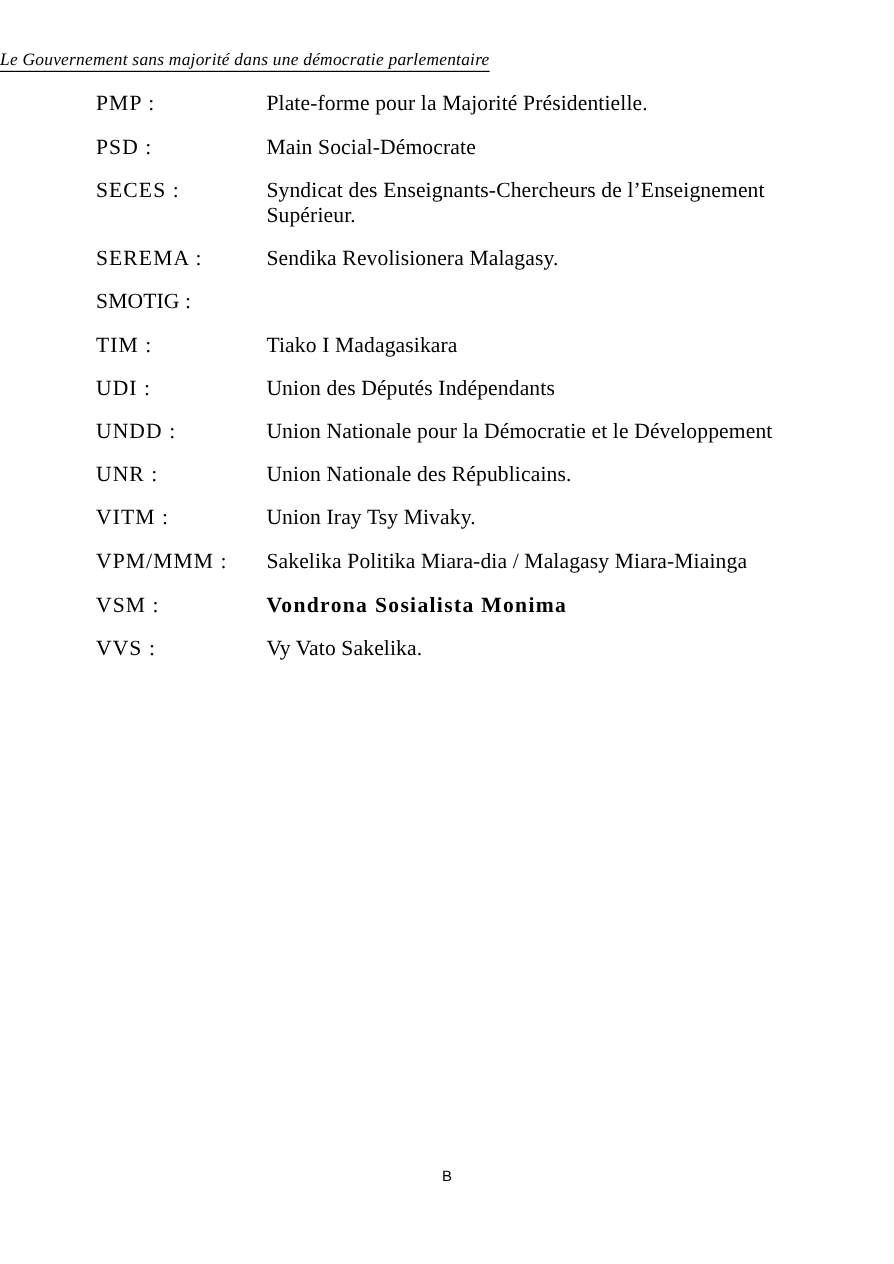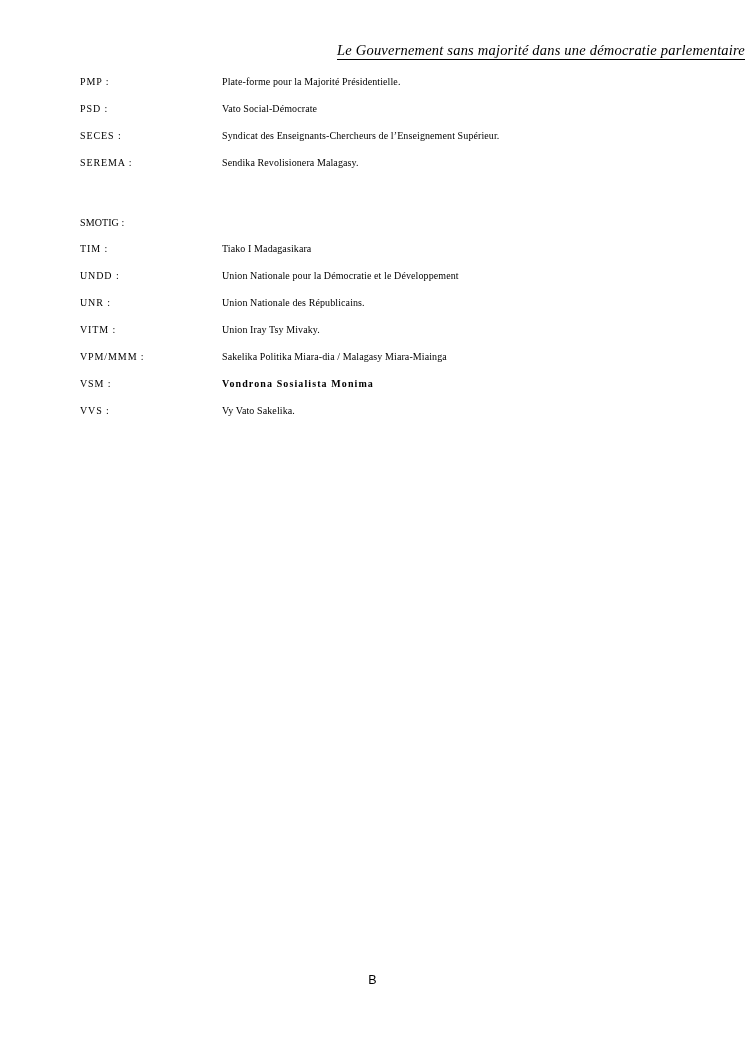--- a/index.html
+++ b/index.html
@@ -19,51 +19,50 @@
     position: relative;
     width: 745px;
     height: 1053px;
     box-sizing: border-box;
   }
   .doc-header {
     position: absolute;
     top: 42px;
     left: 0;
     width: 745px;
-    text-align: right;
+    text-align: left;
     font-style: italic;
     font-size: 14.5px;
     letter-spacing: 0.2px;
   }
   .doc-header span {
     border-bottom: 1px solid #000;
     padding-bottom: 1px;
   }
   .abbrev-list {
     position: absolute;
     top: 76px;
     left: 80px;
     width: 620px;
   }
   .abbrev-row {
     display: flex;
     align-items: baseline;
     margin-bottom: 15.4px;
-    font-size: 10px;
+    font-size: 18px;
     line-height: 1.15;
   }
   .abbrev-term {
     width: 142px;
     flex: 0 0 142px;
     letter-spacing: 0.9px;
     white-space: nowrap;
   }
   .abbrev-term.tight {
     letter-spacing: 0.1px;
-    margin-top: 33px;
   }
   .abbrev-def {
     flex: 1 1 auto;
     letter-spacing: 0.1px;
   }
   .abbrev-def.spaced {
     letter-spacing: 1.1px;
     font-weight: bold;
   }
   .page-number {
@@ -87,21 +86,21 @@
 
   <div class="abbrev-list">
 
     <div class="abbrev-row">
       <div class="abbrev-term">PMP :</div>
       <div class="abbrev-def">Plate-forme pour la Majorité Présidentielle.</div>
     </div>
 
     <div class="abbrev-row">
       <div class="abbrev-term">PSD :</div>
-      <div class="abbrev-def">Vato Social-Démocrate</div>
+      <div class="abbrev-def">Main Social-Démocrate</div>
     </div>
 
     <div class="abbrev-row">
       <div class="abbrev-term">SECES :</div>
       <div class="abbrev-def">Syndicat des Enseignants-Chercheurs de l’Enseignement Supérieur.</div>
     </div>
 
     <div class="abbrev-row">
       <div class="abbrev-term">SEREMA :</div>
       <div class="abbrev-def">Sendika Revolisionera Malagasy.</div>
@@ -110,20 +109,24 @@
     <div class="abbrev-row">
       <div class="abbrev-term tight">SMOTIG :</div>
     </div>
 
     <div class="abbrev-row">
       <div class="abbrev-term">TIM :</div>
       <div class="abbrev-def">Tiako I Madagasikara</div>
     </div>
 
 
+    <div class="abbrev-row">
+      <div class="abbrev-term">UDI :</div>
+      <div class="abbrev-def">Union des Députés Indépendants</div>
+    </div>
 
     <div class="abbrev-row">
       <div class="abbrev-term">UNDD :</div>
       <div class="abbrev-def">Union Nationale pour la Démocratie et le Développement</div>
     </div>
 
     <div class="abbrev-row">
       <div class="abbrev-term">UNR :</div>
       <div class="abbrev-def">Union Nationale des Républicains.</div>
     </div>

